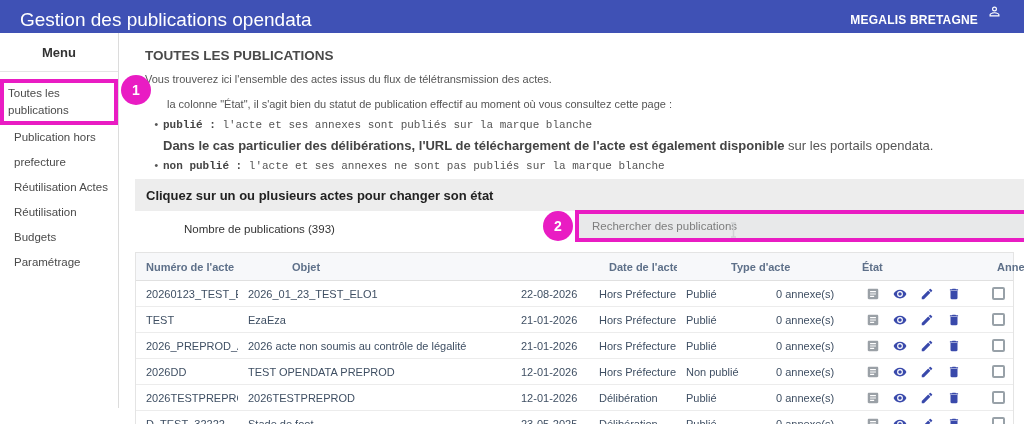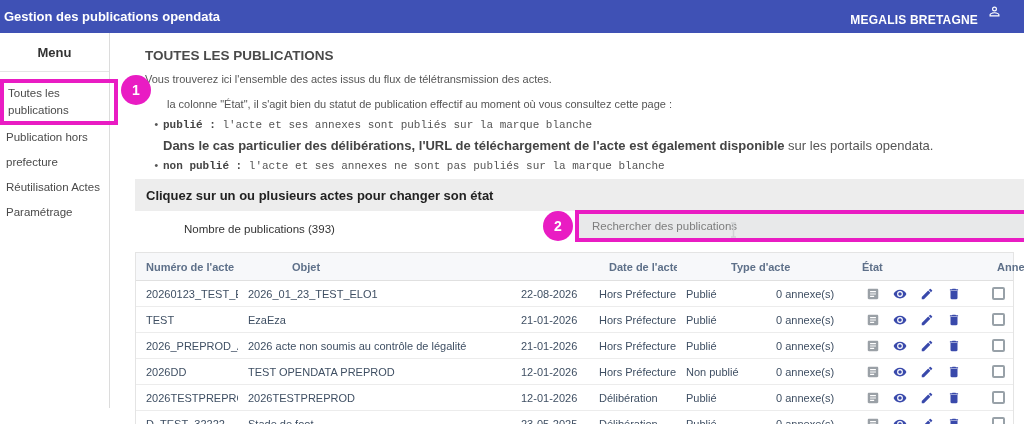--- a/index.html
+++ b/index.html
@@ -2,31 +2,31 @@
 <html><head>
 <meta charset="utf-8">
 <style>
   * { margin:0; padding:0; box-sizing:border-box; }
   html,body { width:1024px; height:424px; overflow:hidden; background:#fff;
               font-family:"Liberation Sans", sans-serif; position:relative; }
 
   
   .app-bar { position:absolute; left:0; top:0; width:1024px; height:33px;
              background:#3f51b5; color:#fff; }
-  .app-title { position:absolute; left:4px; top:9px; font-size:13px; font-weight:bold; }
+  .app-title { position:absolute; left:20px; top:9px; font-size:19px; font-weight:normal; }
   .account-name { position:absolute; right:46px; top:13px; font-size:12px; font-weight:bold; letter-spacing:.2px; }
   .account-icon { position:absolute; right:22px; top:4px; width:15px; height:15px; }
   .account-icon svg { display:block; width:15px; height:15px; fill:#fff; }
 
   
-  .sidebar { position:absolute; left:0; top:33px; width:110px; bottom:16px;
+  .sidebar { position:absolute; left:0; top:33px; width:119px; bottom:16px;
              background:#fff; border-right:1px solid #dcdcdc; }
   .menu-title { text-align:center; font-size:13px; font-weight:bold; color:#333;
                 padding:12px 0 11px; border-bottom:1px solid #e5e5e5; }
-  .side-item { font-size:11.5px; color:#4a4a4a; line-height:25px; padding-left:6px; cursor:pointer; }
+  .side-item { font-size:11.5px; color:#4a4a4a; line-height:25px; padding-left:6px; cursor:pointer;margin-left:8px; }
   .side-item.annotated { border:4px solid #e91cc3; margin:7px 0 0 0; width:118px;
                          line-height:17px; padding:2px 0 2px 4px; }
 
   
   .main { position:absolute; left:119px; top:33px; right:0; bottom:0; background:#fff; }
   .content { padding:10px 0 0 26px; }
   .page-heading { font-size:13.5px; font-weight:bold; color:#4a4a4a; margin-top:5px; }
   .intro { font-size:11px; color:#555; margin-top:10px; }
   .status-note { font-size:11px; color:#555; margin-top:13px; margin-left:22px; }
   .bullets { margin-top:9px; }
@@ -87,20 +87,21 @@
         <path d="M12 5.9a2.1 2.1 0 1 1 0 4.2 2.1 2.1 0 0 1 0-4.2m0 9c2.97 0 6.1 1.46 6.1 2.1v1.1H5.9V17c0-.64 3.13-2.1 6.1-2.1M12 4a4 4 0 1 0 0 8 4 4 0 0 0 0-8zm0 9c-2.67 0-8 1.34-8 4v3h16v-3c0-2.66-5.33-4-8-4z"></path>
       </svg>
   </span>
 </div>
 
 <div class="sidebar">
   <div class="menu-title">Menu</div>
   <div class="side-item annotated">Toutes les publications</div>
   <div class="side-item">Publication hors prefecture</div>
   <div class="side-item">Réutilisation Actes</div>
+  <div class="side-item">Réutilisation Budgets</div>
   <div class="side-item">Paramétrage</div>
 </div>
 
 <div class="main">
   <div class="content">
     <div class="page-heading">TOUTES LES PUBLICATIONS</div>
     <div class="intro">Vous trouverez ici l'ensemble des actes issus du flux de télétransmission des actes.</div>
     <div class="status-note">la colonne "État", il s'agit bien du statut de publication effectif au moment où vous consultez cette page :</div>
     <div class="bullets">
       <div class="bullet-line"><span class="dot">•</span><b class="term">publié :</b><span> l'acte et ses annexes sont publiés sur la marque blanche</span></div>

